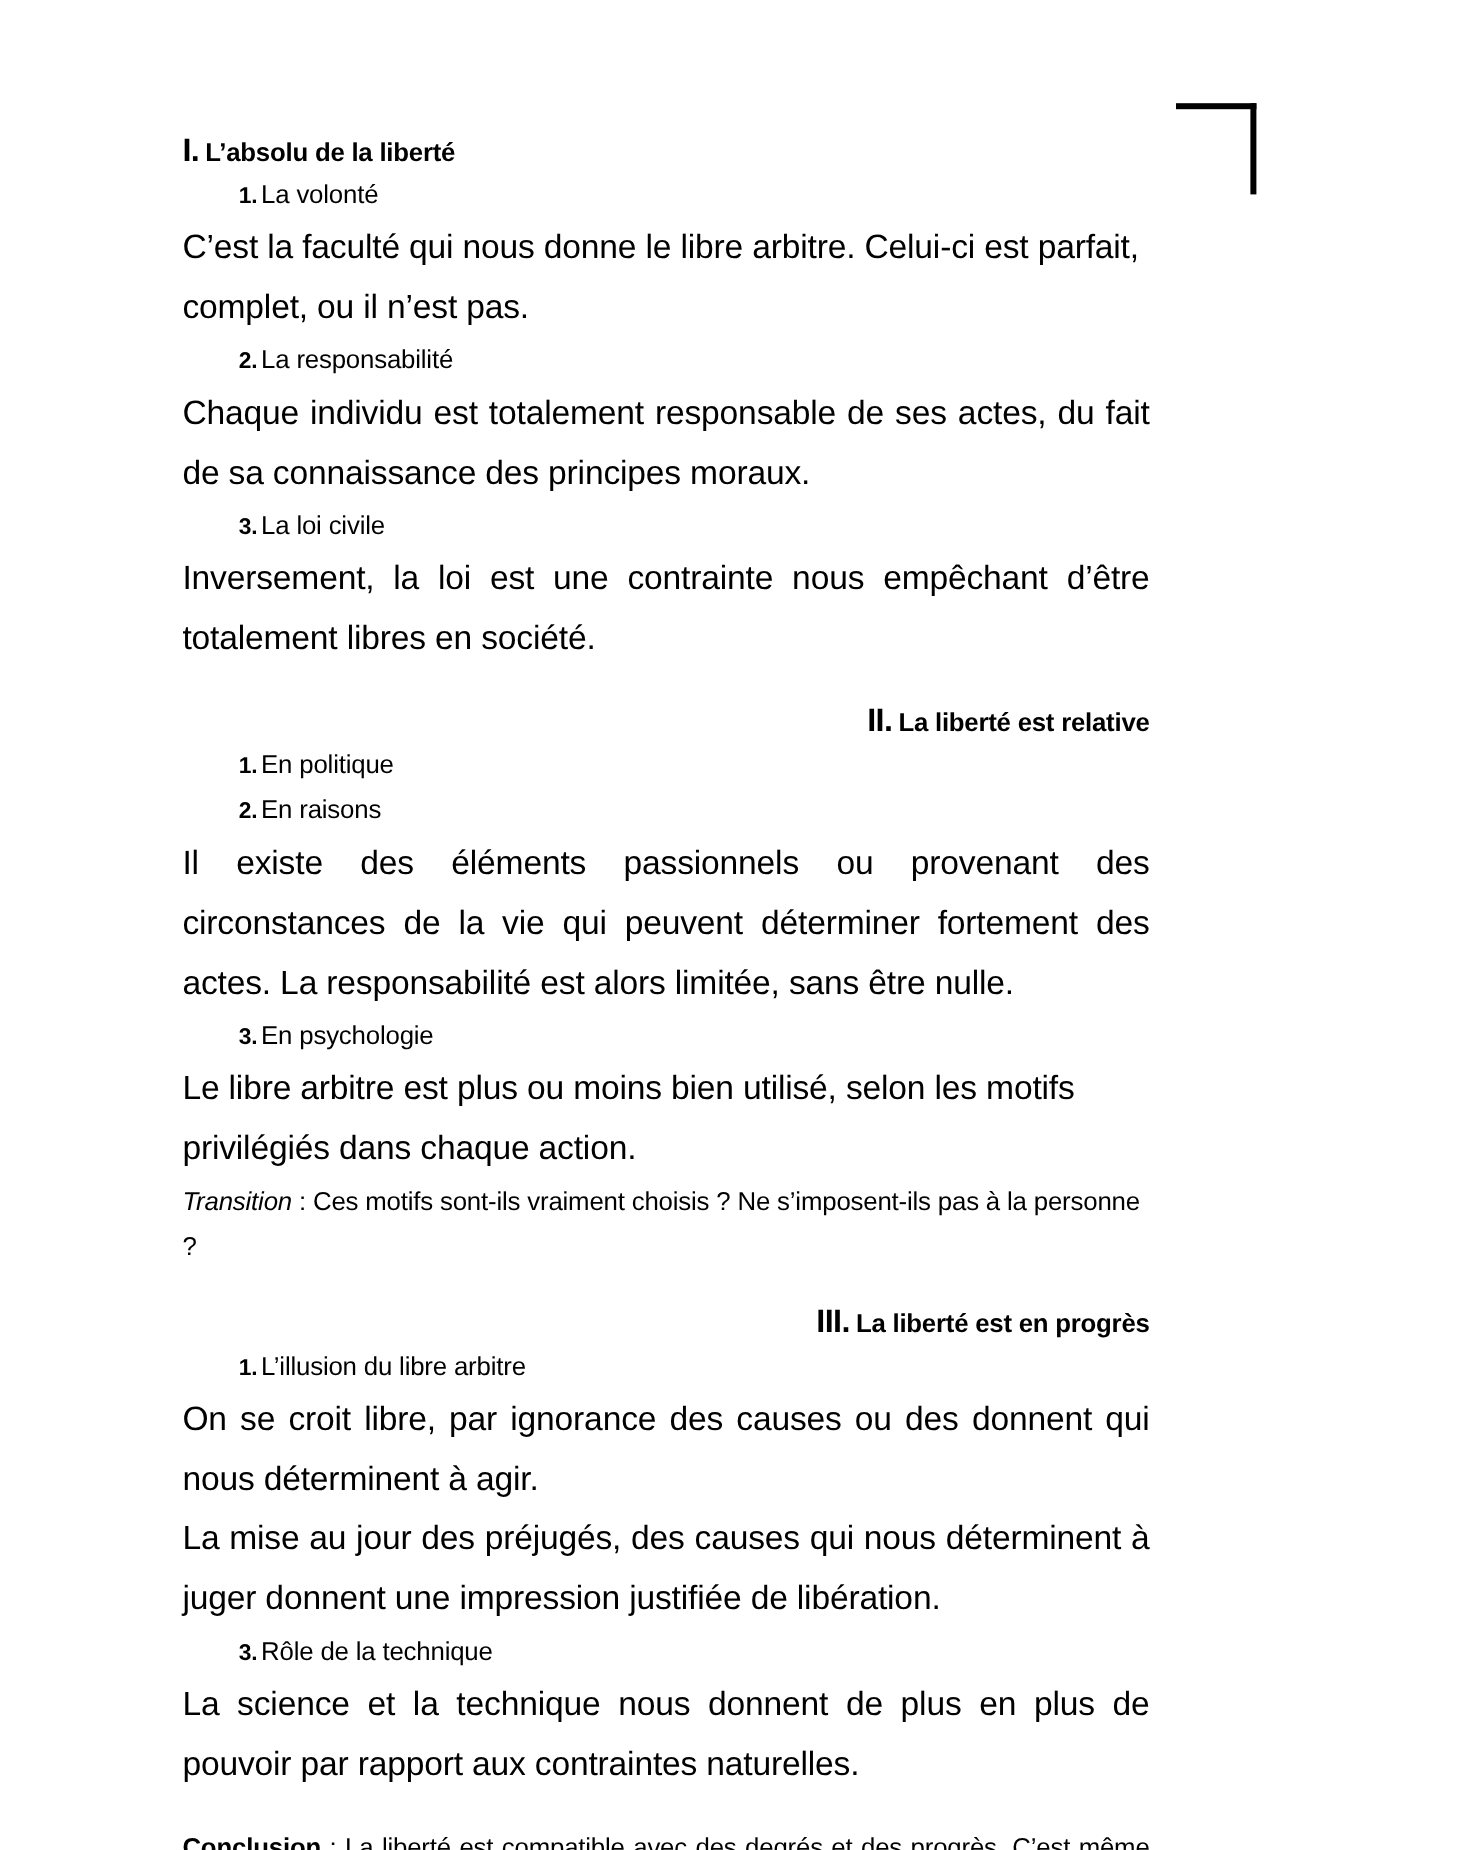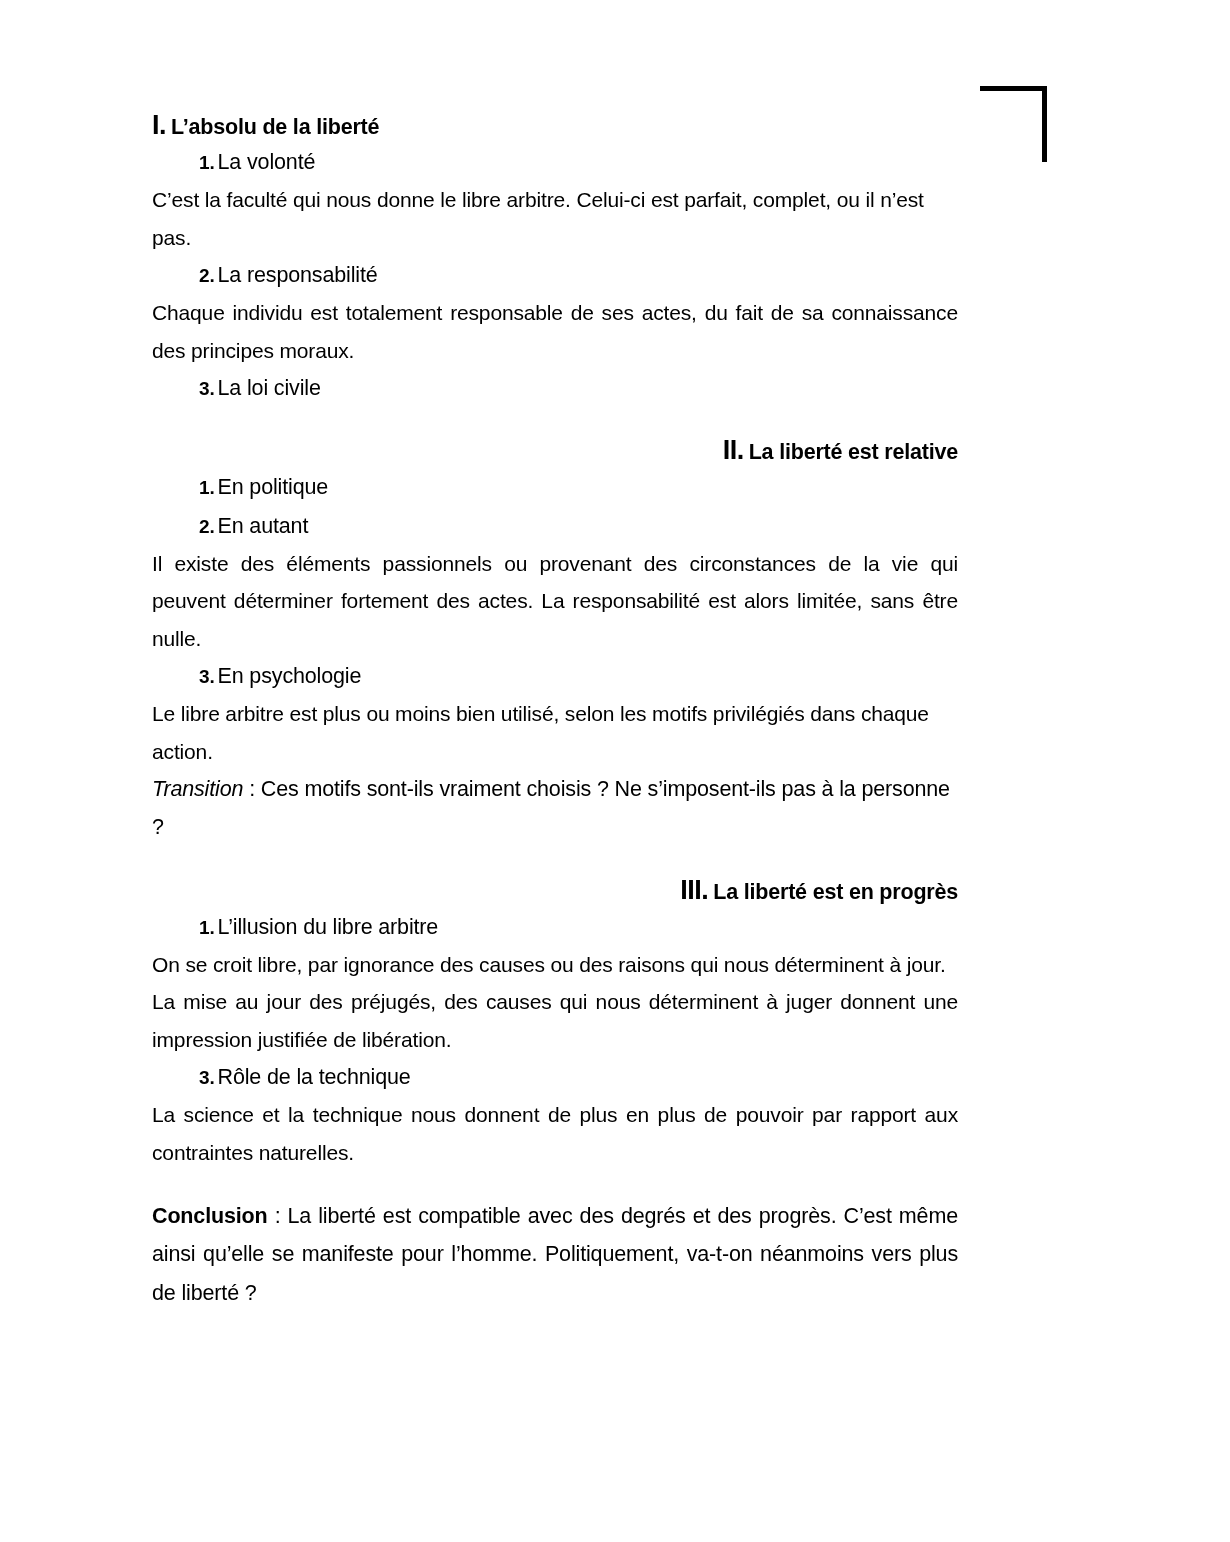--- a/index.html
+++ b/index.html
@@ -75,21 +75,21 @@
   .sub-heading .sub-num {
     font-weight: bold;
     font-size: 19px;
     margin-right: 3px;
   }
 
   
   .body-par {
     margin: 0;
     padding: 0;
-    font-size: 21px;
+    font-size: 28px;
     line-height: 1.78;
     text-align: justify;
     text-justify: inter-word;
     letter-spacing: -0.15px;
     hyphens: manual;
   }
   .body-par.ragged {
     text-align: left;
   }
 
@@ -138,52 +138,53 @@
     <p class="body-par ragged">C’est la faculté qui nous donne le libre arbitre. Celui-ci est parfait, complet, ou il n’est pas.</p>
 
     <p class="sub-heading">
       <span class="sub-num">2.</span><span>La responsabilité</span>
     </p>
     <p class="body-par">Chaque individu est totalement responsable de ses actes, du fait de sa connaissance des principes moraux.</p>
 
     <p class="sub-heading">
       <span class="sub-num">3.</span><span>La loi civile</span>
     </p>
+    <p class="body-par">Inversement, la loi est une contrainte nous empêchant d’être totalement libres en société.</p>
 
 
     <p class="section-heading spaced-top">
       <span class="numeral">II.</span><span class="heading-text">La liberté est relative</span>
     </p>
 
     <p class="sub-heading">
       <span class="sub-num">1.</span><span>En politique</span>
     </p>
 
     <p class="sub-heading">
-      <span class="sub-num">2.</span><span>En autant</span>
+      <span class="sub-num">2.</span><span>En raisons</span>
     </p>
     <p class="body-par">Il existe des éléments passionnels ou provenant des circonstances de la vie qui peuvent déterminer fortement des actes. La responsabilité est alors limitée, sans être nulle.</p>
 
     <p class="sub-heading">
       <span class="sub-num">3.</span><span>En psychologie</span>
     </p>
     <p class="body-par ragged">Le libre arbitre est plus ou moins bien utilisé, selon les motifs privilégiés dans chaque action.</p>
 
     <p class="transition-par">
       <span class="lead-italic">Transition</span><span> : Ces motifs sont-ils vraiment choisis ? Ne s’imposent-ils pas à la personne ?</span>
     </p>
 
     <p class="section-heading spaced-top">
       <span class="numeral">III.</span><span class="heading-text">La liberté est en progrès</span>
     </p>
 
     <p class="sub-heading">
       <span class="sub-num">1.</span><span>L’illusion du libre arbitre</span>
     </p>
-    <p class="body-par">On se croit libre, par ignorance des causes ou des raisons qui nous déterminent à jour.</p>
+    <p class="body-par">On se croit libre, par ignorance des causes ou des donnent qui nous déterminent à agir.</p>
 
     <p class="body-par">La mise au jour des préjugés, des causes qui nous déterminent à juger donnent une impression justifiée de libération.</p>
 
     <p class="sub-heading">
       <span class="sub-num">3.</span><span>Rôle de la technique</span>
     </p>
     <p class="body-par">La science et la technique nous donnent de plus en plus de pouvoir par rapport aux contraintes naturelles.</p>
 
     <p class="conclusion-par">
       <span class="lead-bold">Conclusion</span><span> : La liberté est compatible avec des degrés et des progrès. C’est même ainsi qu’elle se manifeste pour l’homme. Politiquement, va-t-on néanmoins vers plus de liberté ?</span>

